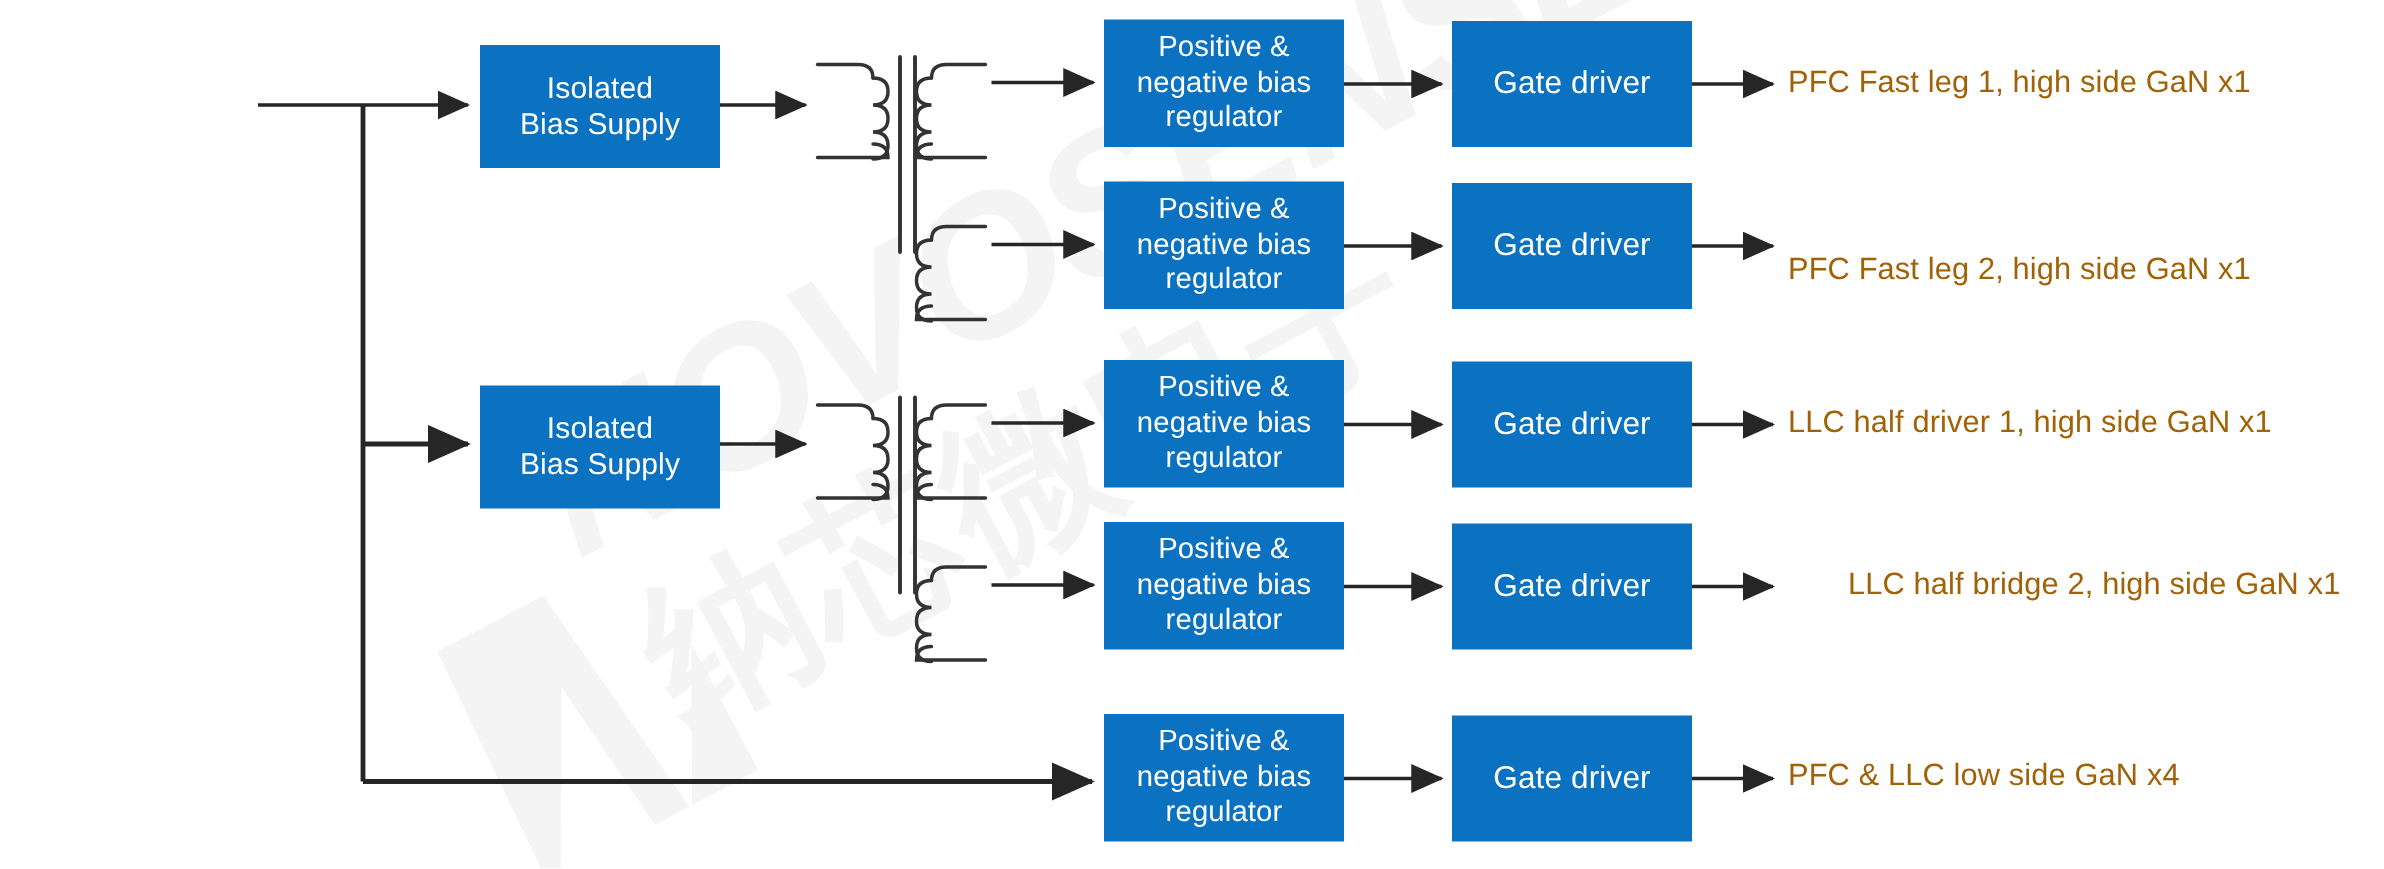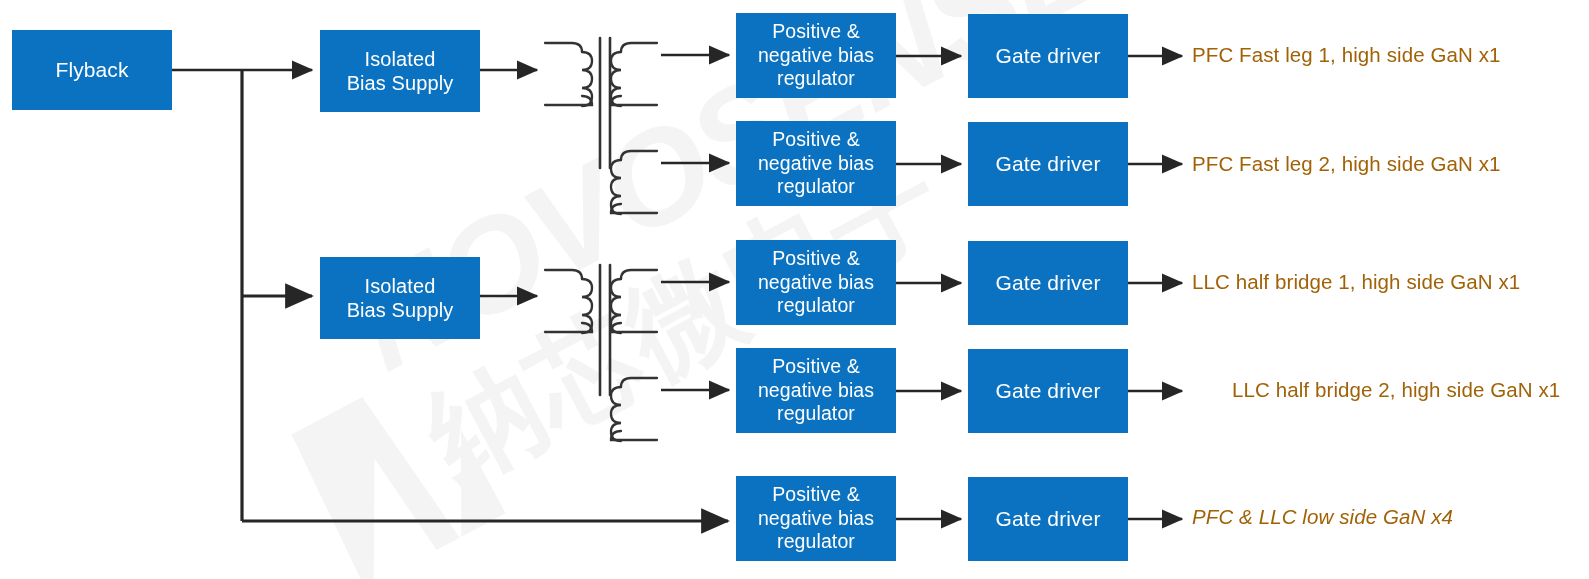--- a/index.html
+++ b/index.html
@@ -146,23 +146,20 @@
       <path d="M610,38 L610,168" stroke-width="2.6"></path>
       <path d="M657,43 L631,43 q-10,0 -10,9"></path>
       <path d="M621,52 q-10,0 -10,9 q0,9 10,9 q-10,0 -10,9 q0,9 10,9 q-10,0 -10,9 q0,9 10,9"></path>
       <path d="M621,96 q-10,0 -10,9 q0,0 10,0 L657,105"></path>
       <path d="M657,94 L631,94 q-10,0 -10,9" transform="translate(0,57)"></path>
       <path d="M621,103 q-10,0 -10,9 q0,9 10,9 q-10,0 -10,9 q0,9 10,9 q-10,0 -10,9 q0,9 10,9" transform="translate(0,57)"></path>
       <path d="M621,147 q-10,0 -10,9 q0,0 10,0 L657,156" transform="translate(0,57)"></path>
     </g>
   </svg>
 
-  <div class="node n-big" style="left:12px;top:30px;width:160px;height:80px;">
-    <span>Flyback</span>
-  </div>
 
   <div class="node n-med" style="left:320px;top:30px;width:160px;height:82px;">
     <span>
       <span>Isolated</span><br>
       <span>Bias Supply</span>
     </span>
   </div>
 
   <div class="node n-med" style="left:320px;top:257px;width:160px;height:82px;">
     <span>
@@ -221,18 +218,18 @@
     <span>Gate driver</span>
   </div>
   <div class="node n-big" style="left:968px;top:349px;width:160px;height:84px;">
     <span>Gate driver</span>
   </div>
   <div class="node n-big" style="left:968px;top:477px;width:160px;height:84px;">
     <span>Gate driver</span>
   </div>
 
   <div class="olabel" style="left:1192px;top:45px;">PFC Fast leg 1, high side GaN x1</div>
-  <div class="olabel" style="left:1192px;top:154px;">PFC Fast leg 2, high side GaN x1</div>
-  <div class="olabel" style="left:1192px;top:272px;">LLC half bridge 1, high side GaN x1</div>
+  <div class="olabel" style="left:1192px;top:170px;">PFC Fast leg 2, high side GaN x1</div>
+  <div class="olabel" style="left:1192px;top:272px;">LLC half driver 1, high side GaN x1</div>
   <div class="olabel" style="left:1192px;top:380px;margin-left:40px;">LLC half bridge 2, high side GaN x1</div>
-  <div class="olabel" style="left:1192px;top:507px;font-style:italic;">PFC &amp; LLC low side GaN x4</div>
+  <div class="olabel" style="left:1192px;top:507px;">PFC &amp; LLC low side GaN x4</div>
 
 </div>
 
 </body></html>

